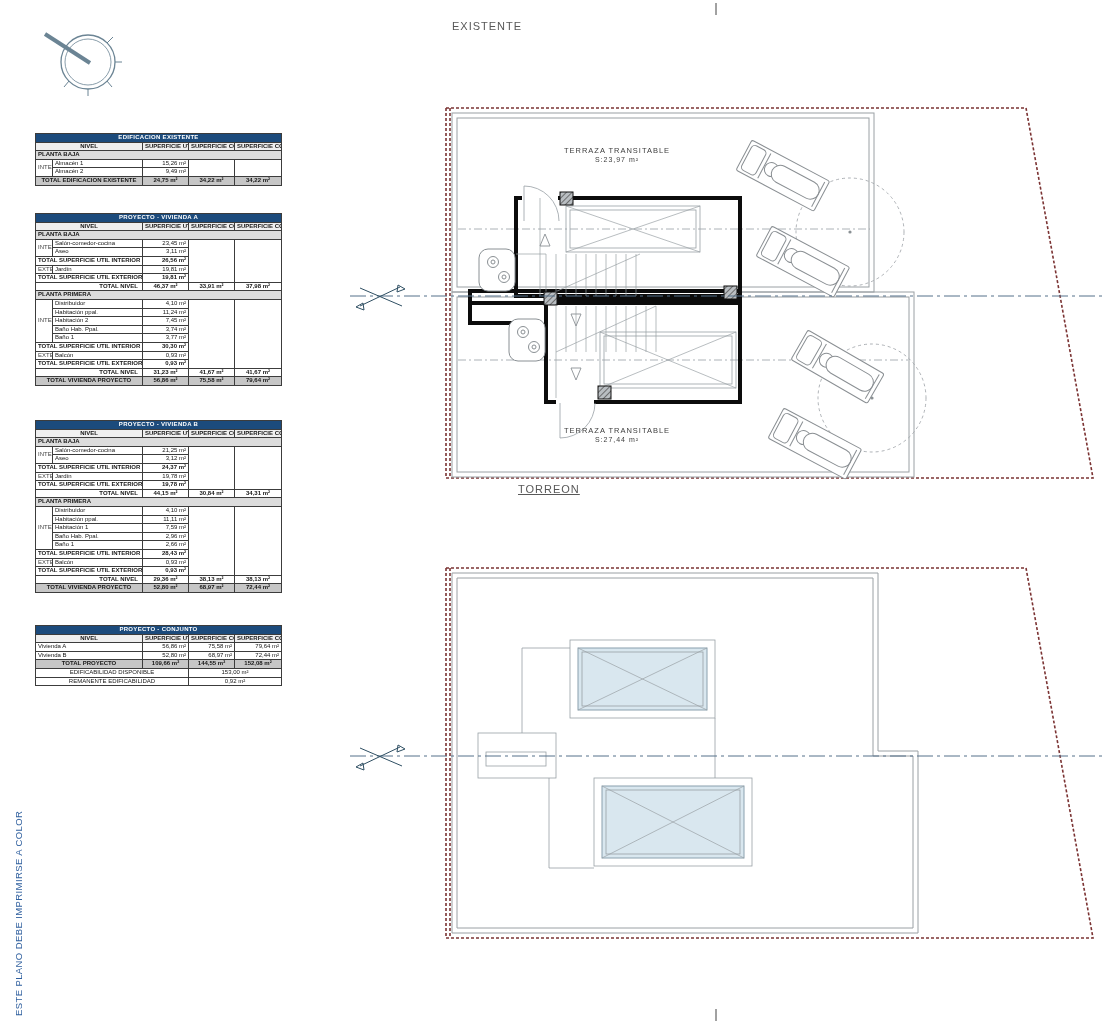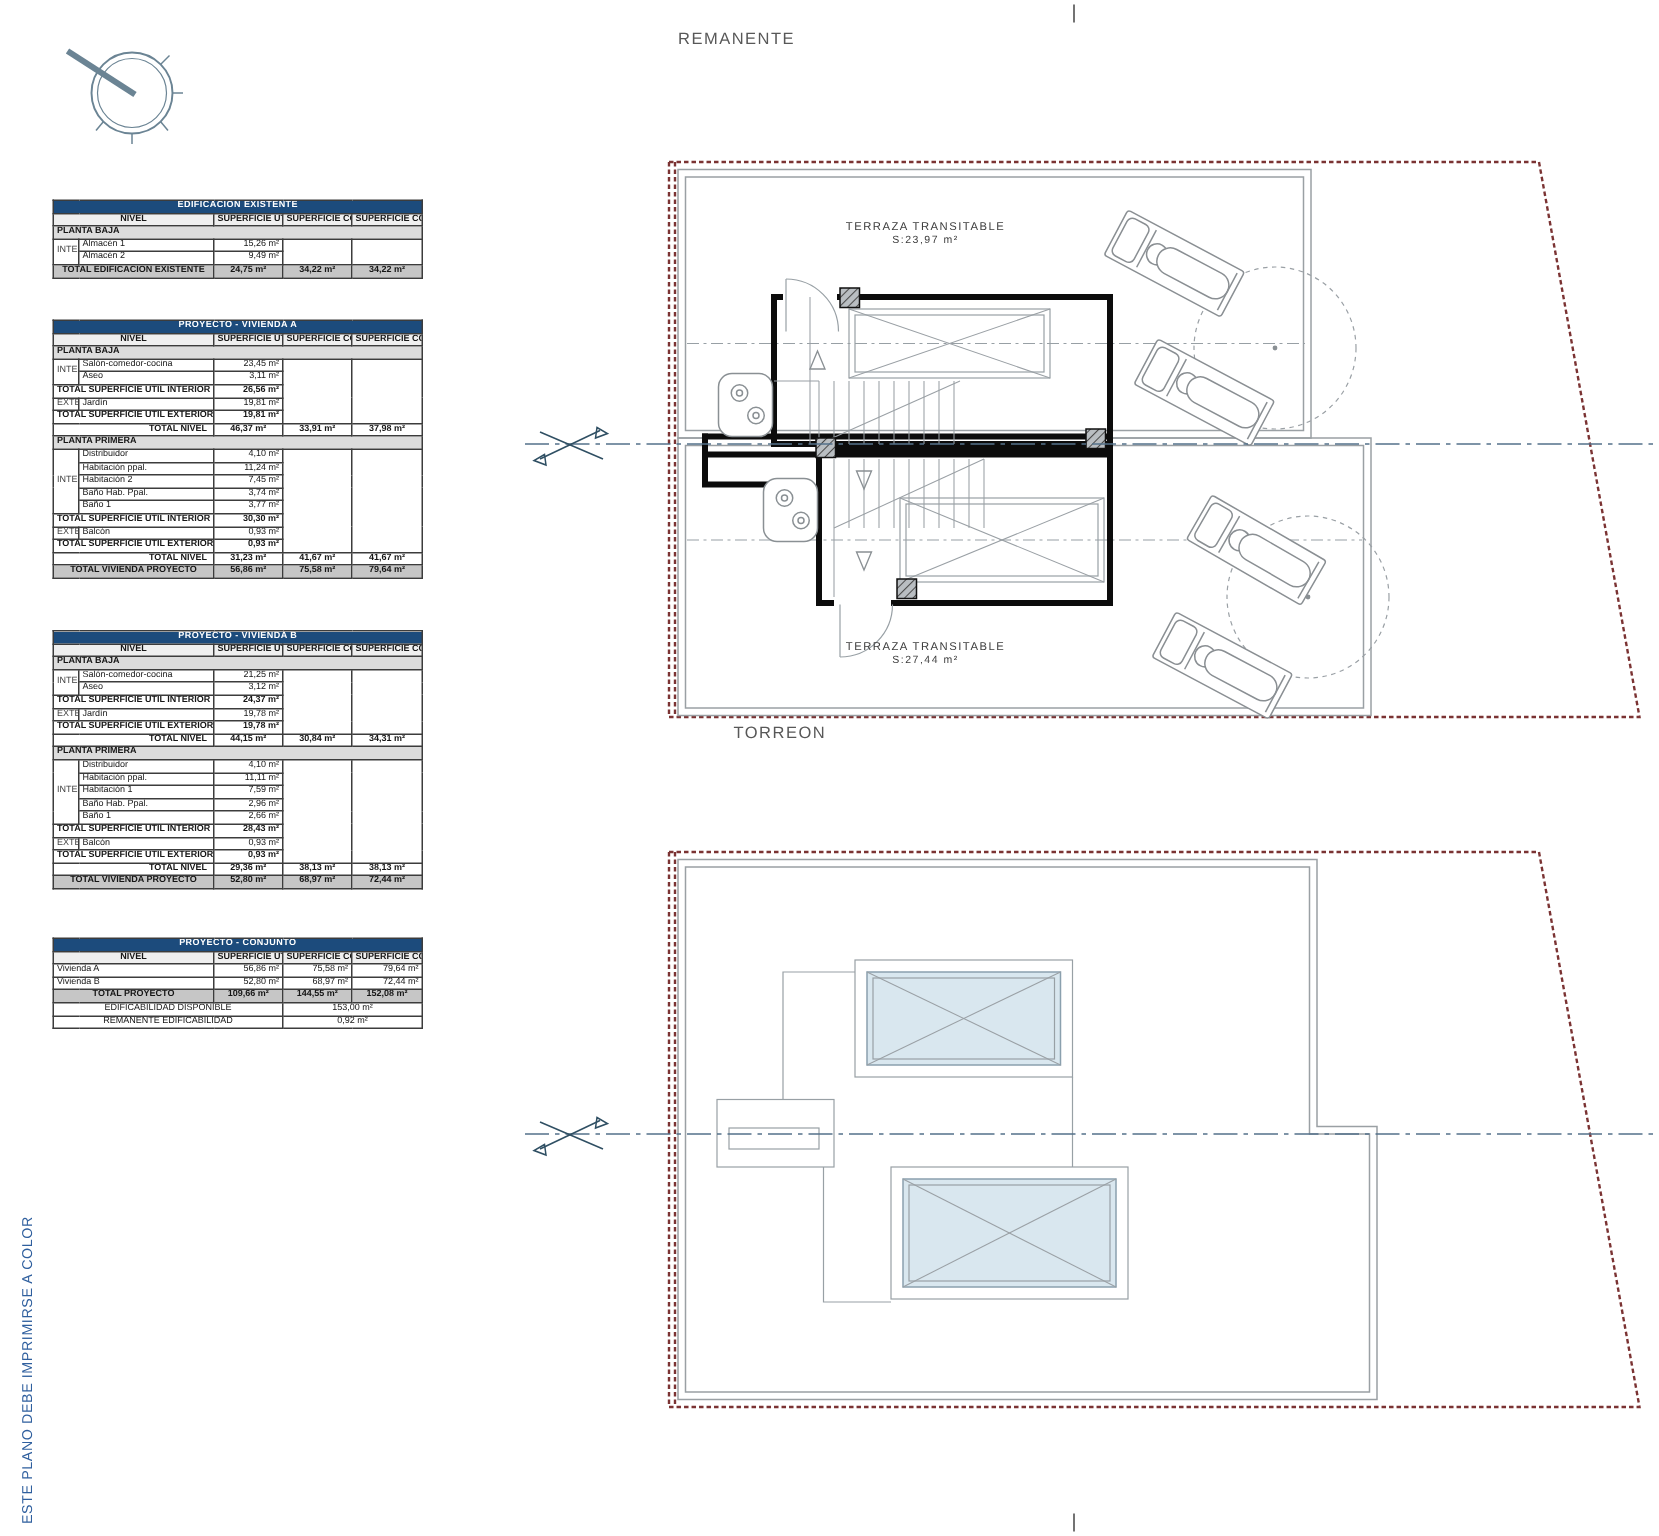--- a/index.html
+++ b/index.html
@@ -22,21 +22,21 @@
   tr.subtotal td.lbl{text-align:center;}
   tr.total td{font-weight:bold;}
   tr.total td.lbl{text-align:right;padding-right:4px;}
   tr.total td.num{text-align:center;}
   tr.grand td{background:#c6c6c6;font-weight:bold;text-align:center;}
   tr.plain td.lbl{text-align:left;}
   td.spanlbl{text-align:center;}
   td.spanval{text-align:center;}
   .lbl-abs{position:absolute;color:#585858;}
   #cubierta-label{left:452px;top:20px;font-size:11px;letter-spacing:1px;}
-  #torreon-label{left:489px;top:483px;font-size:11px;letter-spacing:1px;}
+  #torreon-label{left:518px;top:483px;font-size:11px;letter-spacing:1px;text-decoration:underline;}
   #print-note{position:absolute;left:24px;bottom:8px;transform:rotate(-90deg);
               transform-origin:left bottom;color:#2f5f9e;font-size:9.5px;white-space:nowrap;
               letter-spacing:.4px;border-bottom:0;}
   .plan-line{stroke:#9aa0a4;fill:none;stroke-width:1;}
   .thin{stroke:#98a0a5;fill:none;stroke-width:0.8;}
   .red{stroke:#7b3333;fill:none;stroke-width:1.6;stroke-dasharray:3 2;}
   .cline{stroke:#54718a;fill:none;stroke-width:1;stroke-dasharray:16 4 3 4;}
   .wall{stroke:#0c0c0c;fill:none;stroke-width:4;}
   .hatchline{stroke:#9aa0a5;stroke-width:0.7;fill:none;}
   .blue{fill:#d9e7ef;stroke:#8aa0ae;stroke-width:1;}
@@ -203,21 +203,21 @@
         <rect x="606" y="790" width="134" height="64" fill="none" class="thin"></rect>
         <line x1="602" y1="786" x2="744" y2="858" class="hatchline"></line>
         <line x1="602" y1="858" x2="744" y2="786" class="hatchline"></line>
       </g>
 
       <line x1="350" y1="756" x2="1106" y2="756" class="cline"></line>
       <use href="#breaksym" transform="translate(380,756)"></use>
     </g>
   </svg>
 
-  <div id="cubierta-label" class="lbl-abs">REMANENTE</div>
+  <div id="cubierta-label" class="lbl-abs">EXISTENTE</div>
   <div id="torreon-label" class="lbl-abs">TORREON</div>
 
   <div class="tbl" style="left:35px;top:133px;">
       <table class="sheet">
         <colgroup>
           <col style="width: 17px;">
           <col style="width: 90px;">
           <col style="width: 46px;">
           <col style="width: 46px;">
           <col style="width: 47px;">

